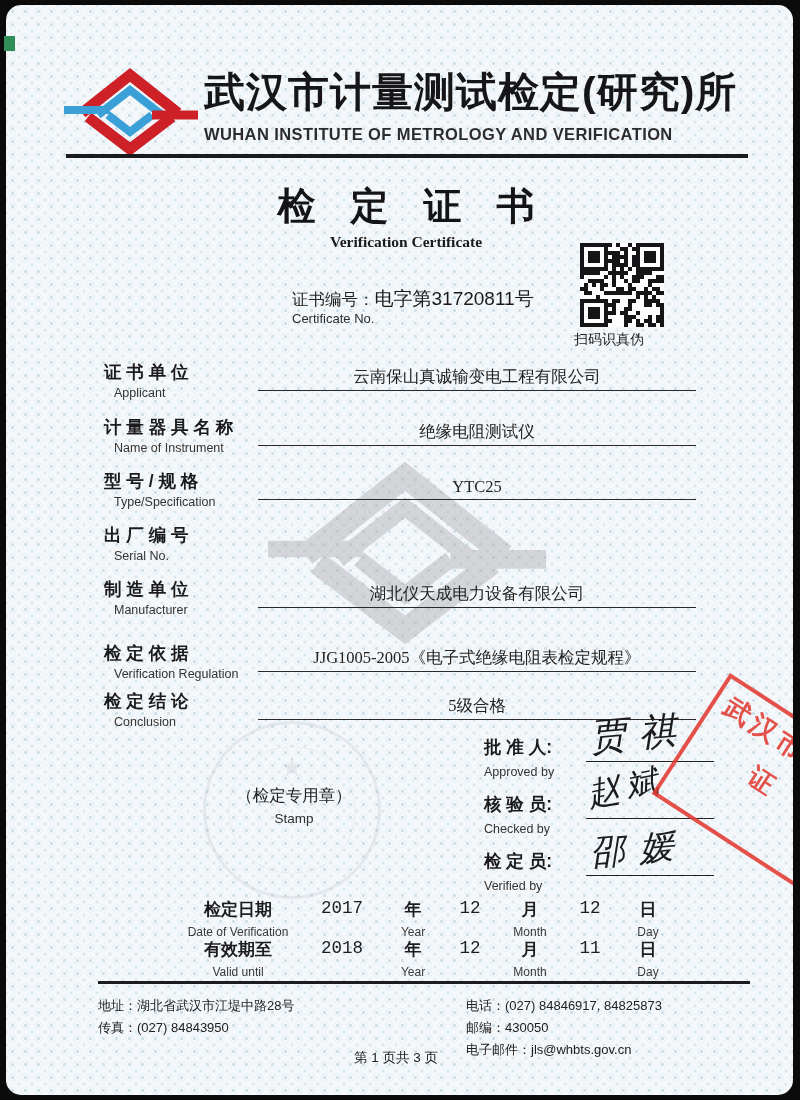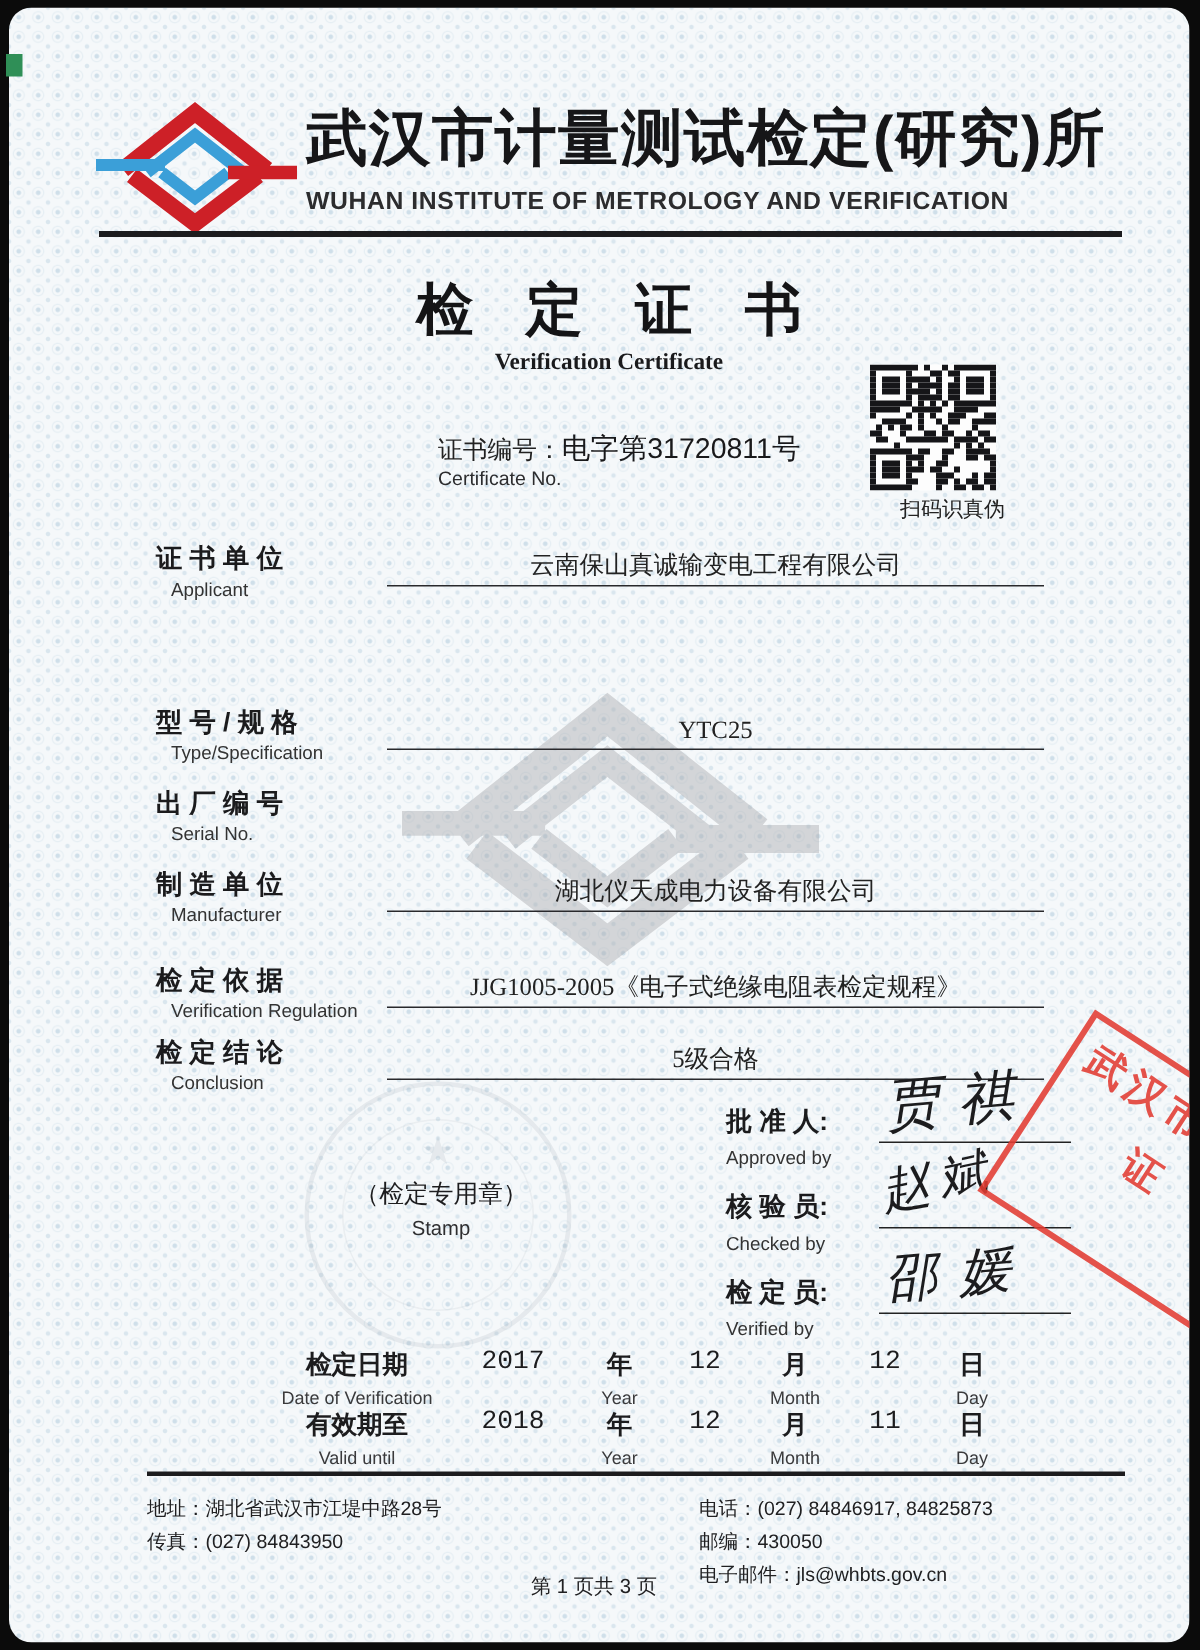--- a/index.html
+++ b/index.html
@@ -33,21 +33,21 @@
     font-family:"Liberation Serif",serif;font-weight:bold;font-size:15.5px;color:#1a1a1c;}
 
   
   .certno{position:absolute;left:286px;top:281px;white-space:nowrap;}
   .certno .lbl{font-size:16.5px;color:#222;}
   .certno .val{font-size:19px;color:#19191b;}
   .certno-en{position:absolute;left:286px;top:306px;font-size:13px;color:#2c2c2e;}
 
   
   .qr{position:absolute;left:574px;top:238px;width:84px;height:84px;background:#fdfdfd;}
-  .qr-caption{position:absolute;left:568px;top:326px;width:96px;text-align:right;font-size:14px;color:#222;}
+  .qr-caption{position:absolute;left:568px;top:326px;width:96px;text-align:left;font-size:14px;color:#222;}
 
   
   .watermark{position:absolute;left:262px;top:412px;opacity:.42;z-index:0;}
   .seal-faint{position:absolute;left:197px;top:716px;width:172px;height:172px;border-radius:50%;
     border:3px solid rgba(150,160,170,.30);opacity:.55;z-index:0;}
   .seal-faint::before{content:"";position:absolute;left:22px;top:22px;right:22px;bottom:22px;
     border-radius:50%;border:1.5px solid rgba(150,160,170,.22);}
   .seal-faint::after{content:"★";position:absolute;left:0;right:0;top:28px;text-align:center;
     color:rgba(150,160,170,.30);font-size:26px;}
 
@@ -391,20 +391,23 @@
         <rect x="80" y="80" width="4" height="4" fill="#151518"></rect>
       </svg></div>
   <div class="qr-caption">扫码识真伪</div>
 
   <div class="field" style="top:357px">
     <div class="flabel"><span class="cn">证 书 单 位</span>
       <span class="en">Applicant</span></div>
     <div class="fline">云南保山真诚输变电工程有限公司</div>
   </div>
   <div class="field" style="top:412px">
+    <div class="flabel"><span class="cn">计 量 器 具 名 称</span>
+      <span class="en">Name of Instrument</span></div>
+    <div class="fline">绝缘电阻测试仪</div>
   </div>
   <div class="field" style="top:466px">
     <div class="flabel"><span class="cn">型  号 / 规  格</span>
       <span class="en">Type/Specification</span></div>
     <div class="fline">YTC25</div>
   </div>
   <div class="field" style="top:520px">
     <div class="flabel"><span class="cn">出 厂 编 号</span>
       <span class="en">Serial No.</span></div>
   </div>

